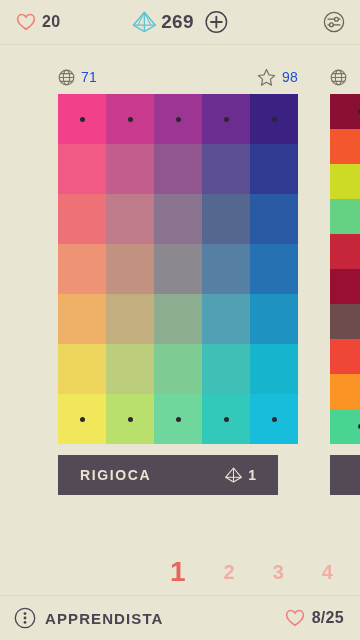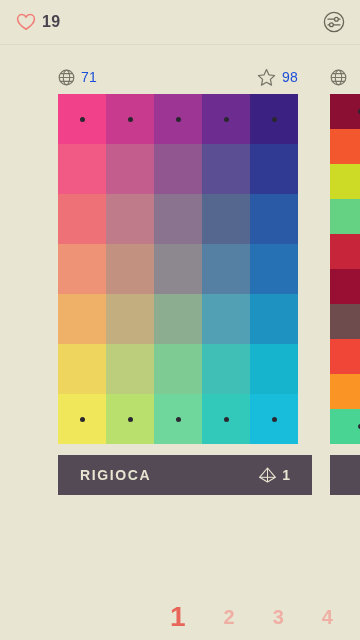--- a/index.html
+++ b/index.html
@@ -86,21 +86,21 @@
     position:absolute; left:50%; top:50%;
     width:5px; height:5px;
     margin:-2.5px 0 0 -2.5px;
     border-radius:50%;
     background:#2B2730;
   }
 
   
   .replay {
     margin-top:11px;
-    width:254px; height:40px;
+    width:220px; height:40px;
     background:#534A55;
     display:flex; align-items:center;
     justify-content:space-between;
     padding:0 22px;
   }
   .replay-label {
     font-size:14px; font-weight:bold;
     color:#E8E6D2; letter-spacing:1.6px;
   }
   .replay-cost {
@@ -185,23 +185,41 @@
 <div id="app">
 
   <div class="topbar">
 
     <div class="tb-hearts">
       <span>
         <svg width="20" height="18" viewBox="0 0 20 18">
           <path d="M10 16.2 C10 16.2 1.6 10.9 1.6 6.0 C1.6 3.2 3.7 1.5 5.9 1.5 C7.6 1.5 9.1 2.5 10 4.0 C10.9 2.5 12.4 1.5 14.1 1.5 C16.3 1.5 18.4 3.2 18.4 6.0 C18.4 10.9 10 16.2 10 16.2 Z" fill="none" stroke="#F08079" stroke-width="1.6"></path>
         </svg>
       </span>
-      <span class="count-txt">19</span>
-    </div>
-
+      <span class="count-txt">20</span>
+    </div>
+
+    <div class="tb-gems">
+      <span>
+        <svg width="26" height="24" viewBox="0 0 26 24">
+          <path d="M13 2.2 L24 15.2 L13 21.6 L2 15.2 Z" fill="none" stroke="#5FC3D1" stroke-width="1.5" stroke-linejoin="round"></path>
+          <path d="M13 2.2 L13 21.6" fill="none" stroke="#5FC3D1" stroke-width="1.3"></path>
+          <path d="M2 15.2 L24 15.2" fill="none" stroke="#5FC3D1" stroke-width="1.3"></path>
+          <path d="M13 2.2 L6.5 15.2" fill="none" stroke="#5FC3D1" stroke-width="1.1"></path>
+          <path d="M13 2.2 L19.5 15.2" fill="none" stroke="#5FC3D1" stroke-width="1.1"></path>
+        </svg>
+      </span>
+      <span class="count-gem">269</span>
+      <span style="margin-left:7px;">
+        <svg width="24" height="24" viewBox="0 0 24 24">
+          <circle cx="12" cy="12" r="10.2" fill="none" stroke="#4A4450" stroke-width="1.5"></circle>
+          <path d="M12 6.6 L12 17.4 M6.6 12 L17.4 12" stroke="#4A4450" stroke-width="1.9" stroke-linecap="round"></path>
+        </svg>
+      </span>
+    </div>
 
     <div class="tb-settings">
       <span>
         <svg width="24" height="24" viewBox="0 0 24 24">
           <circle cx="12" cy="12" r="9.6" fill="none" stroke="#6B6458" stroke-width="1.3"></circle>
           <path d="M6 9.2 L18 9.2 M6 14.8 L18 14.8" stroke="#6B6458" stroke-width="1.3" stroke-linecap="round"></path>
           <circle cx="14.4" cy="9.2" r="1.9" fill="#E8E6D2" stroke="#6B6458" stroke-width="1.3"></circle>
           <circle cx="9.4" cy="14.8" r="1.9" fill="#E8E6D2" stroke="#6B6458" stroke-width="1.3"></circle>
         </svg>
       </span>
@@ -312,14 +330,35 @@
 
   <div class="pager">
     <div class="pager-inner" id="pager-inner">
         <span class="page active">1</span>
         <span class="page">2</span>
         <span class="page">3</span>
         <span class="page">4</span>
       </div>
   </div>
 
+  <div class="bottombar">
+    <div class="bb-left">
+      <span>
+        <svg width="22" height="22" viewBox="0 0 22 22">
+          <circle cx="11" cy="11" r="9.7" fill="none" stroke="#4A4450" stroke-width="1.3"></circle>
+          <circle cx="11" cy="6.6" r="1.45" fill="#4A4450"></circle>
+          <circle cx="11" cy="11" r="1.45" fill="#4A4450"></circle>
+          <circle cx="11" cy="15.4" r="1.45" fill="#4A4450"></circle>
+        </svg>
+      </span>
+      <span class="bb-rank">APPRENDISTA</span>
+    </div>
+    <div class="bb-right">
+      <span>
+        <svg width="20" height="18" viewBox="0 0 20 18">
+          <path d="M10 16.2 C10 16.2 1.6 10.9 1.6 6.0 C1.6 3.2 3.7 1.5 5.9 1.5 C7.6 1.5 9.1 2.5 10 4.0 C10.9 2.5 12.4 1.5 14.1 1.5 C16.3 1.5 18.4 3.2 18.4 6.0 C18.4 10.9 10 16.2 10 16.2 Z" fill="none" stroke="#F08079" stroke-width="1.6"></path>
+        </svg>
+      </span>
+      <span class="bb-lives">8/25</span>
+    </div>
+  </div>
 
 </div>
 
 </body></html>

